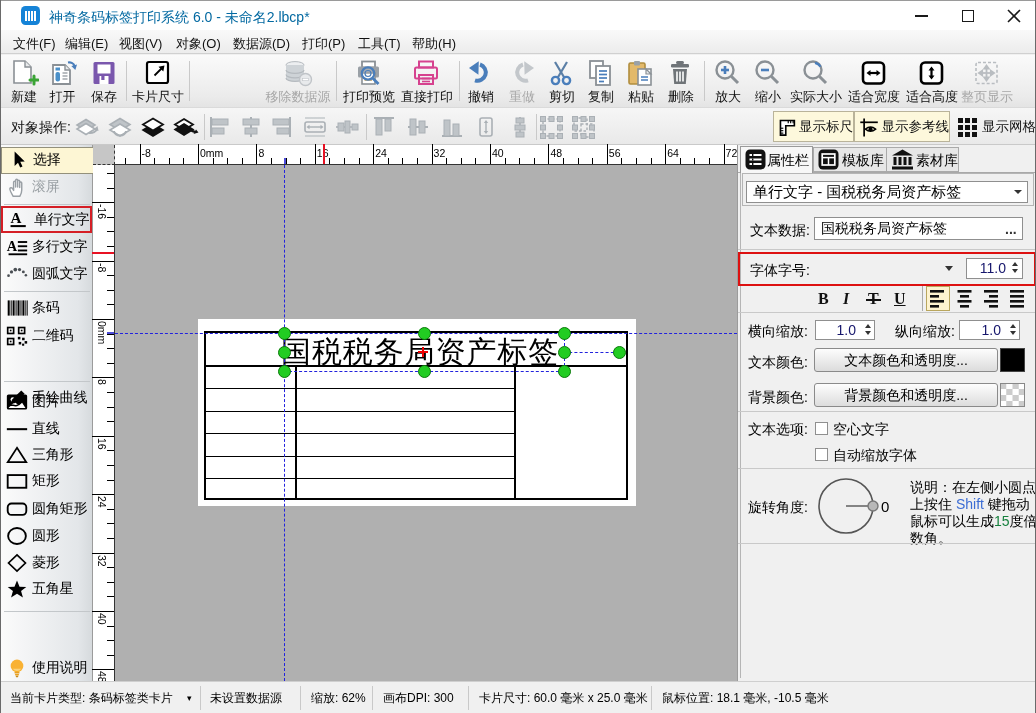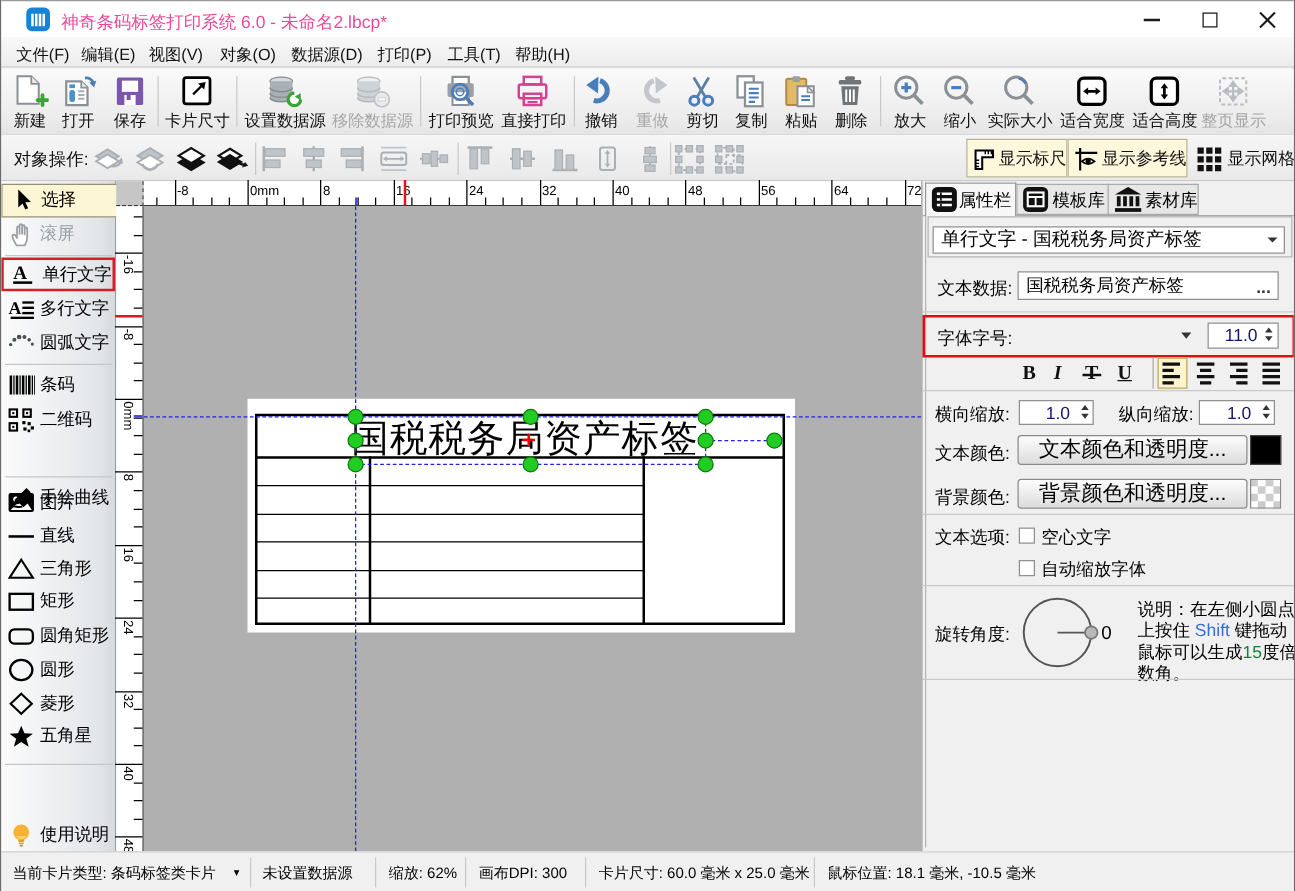--- a/index.html
+++ b/index.html
@@ -5,21 +5,21 @@
 * { margin:0; padding:0; box-sizing:border-box; }
 html,body { width:1036px; height:713px; overflow:hidden; }
 body { font-family:"Liberation Sans", sans-serif; position:relative; background:#f0f0f0;
   border-left:1px solid #6a6a6a; border-right:1px solid #6a6a6a; }
 .abs { position:absolute; }
 
 
 #titlebar { left:0; top:0; width:1036px; height:30px; background:#fff; border-top:1px solid #9a9a9a; }
 #appicon { left:20px; top:5px; width:19px; height:19px; background:#1583d7; border-radius:4.5px; }
 #appicon .bar { position:absolute; top:4.5px; width:1.8px; height:10px; background:#fff; }
-#title-text { left:48px; top:8px; font-size:14px; color:#ec4899; }
+#title-text { left:48px; top:8px; font-size:14px; color:#0369a1; }
 
 
 #menubar { left:0; top:30px; width:1036px; height:24px; background:linear-gradient(#f9f9f9,#ececec); border-bottom:1px solid #d0d0d0; }
 .menuitem { position:absolute; top:5px; font-size:13px; color:#111; }
 
 
 #toolbar1 { left:0; top:55px; width:1036px; height:52px; background:linear-gradient(#fafafa,#ebebeb 80%,#e4e4e4); }
 .tbtn { position:absolute; top:4px; text-align:center; }
 .tbtn svg { display:block; margin:0 auto; }
 .tbtn .lbl { font-size:13px; color:#111; margin-top:1px; white-space:nowrap; }
@@ -62,21 +62,21 @@
 .selh { position:absolute; height:0; border-top:1px dashed #2222dd; }
 .selv { position:absolute; width:0; border-left:1px dashed #2222dd; }
 .handle { position:absolute; width:13px; height:13px; border-radius:50%; background:#22cc22; border:1px solid #0a7a0a; }
 
 
 #rightpanel { left:736px; top:145px; width:300px; height:536px; background:#f0f0f0; border-left:1px solid #9b9b9b; }
 .rp-sep { position:absolute; left:0; width:300px; height:1px; background:#c9c9c9; }
 .rlabel { position:absolute; font-size:14px; color:#000; white-space:nowrap; }
 .wbox { position:absolute; background:#fff; border:1px solid #8f8f8f; font-size:14px; color:#000; }
 .spin { position:absolute; background:#fff; border:1px solid #8f8f8f; font-size:14px; color:#16166c; }
-.gbtn { position:absolute; background:linear-gradient(#fdfdfd,#dcdcdc); border:1px solid #8a8a8a; border-radius:3px; font-size:17px; color:#000; text-align:center; }
+.gbtn { position:absolute; background:linear-gradient(#fdfdfd,#dcdcdc); border:1px solid #8a8a8a; border-radius:3px; font-size:14px; color:#000; text-align:center; }
 #redbox { position:absolute; left:0px; top:107px; width:298px; height:34px; border:2.5px solid #dd1111; }
 .chk { position:absolute; width:13px; height:13px; background:#fff; border:1px solid #8f8f8f; }
 
 
 #statusbar { left:0; top:681px; width:1036px; height:32px; background:#f0f0f0; border-top:1px solid #cfcfcf; font-size:12px; color:#000; }
 .st { position:absolute; top:8px; white-space:nowrap; }
 .stsep { position:absolute; top:4px; width:1px; height:24px; background:#c9c9c9; }
 </style>
 </head>
 <body>
@@ -147,33 +147,20 @@
       </svg>
       <div class="lbl">保存</div>
     </div>
   <div class="tbtn" style="left:126.0px;width:62px">
       <svg width="30" height="28" viewBox="0 0 30 28">
         <rect x="4" y="3" width="21" height="21" rx="2" fill="#fff" stroke="#000" stroke-width="2.2"></rect>
         <line x1="11.5" y1="16.5" x2="19" y2="9" stroke="#000" stroke-width="1.8"></line>
         <path d="M21.5,6.5 l-6,1.2 l4.8,4.8 z" fill="#000"></path>
       </svg>
       <div class="lbl">卡片尺寸</div>
-    </div>
-  <div class="tbtn" style="left:189.0px;width:76px">
-      <svg width="30" height="28" viewBox="0 0 30 28">
-        <ellipse cx="12" cy="6" rx="9" ry="3.4" fill="#d6dade" stroke="#878d93" stroke-width="1"></ellipse>
-        <path d="M3,6 v13 a9,3.4 0 0 0 18,0 v-13" fill="#a9b0b6"></path>
-        <path d="M3,11 a9,3.4 0 0 0 18,0" fill="none" stroke="#878d93" stroke-width="1.2"></path>
-        <path d="M3,15.5 a9,3.4 0 0 0 18,0" fill="none" stroke="#878d93" stroke-width="1.2"></path>
-        <path d="M3,19 a9,3.4 0 0 0 18,0" fill="none" stroke="#878d93" stroke-width="1.2"></path>
-        <circle cx="22.5" cy="20.5" r="6" fill="#fff"></circle>
-        <path d="M22.5,15.5 a5,5 0 1 0 5,5" fill="none" stroke="#3aa435" stroke-width="2.6"></path>
-        <path d="M27.5,15.5 l0.3,6 l-5,-3.3 z" fill="#3aa435"></path>
-      </svg>
-      <div class="lbl">设置数据源</div>
     </div>
   <div class="tbtn dis" style="left:259.0px;width:76px">
       <svg width="30" height="28" viewBox="0 0 30 28">
         <ellipse cx="12" cy="6" rx="9" ry="3.4" fill="#eceef0" stroke="#b5babf" stroke-width="1"></ellipse>
         <path d="M3,6 v13 a9,3.4 0 0 0 18,0 v-13" fill="#ced3d7"></path>
         <path d="M3,11 a9,3.4 0 0 0 18,0" fill="none" stroke="#b5babf" stroke-width="1.2"></path>
         <path d="M3,15.5 a9,3.4 0 0 0 18,0" fill="none" stroke="#b5babf" stroke-width="1.2"></path>
         <path d="M3,19 a9,3.4 0 0 0 18,0" fill="none" stroke="#b5babf" stroke-width="1.2"></path>
         <circle cx="22.5" cy="20.5" r="6" fill="#e8eaec" stroke="#c0c4c8" stroke-width="1.4"></circle>
         <rect x="19.5" y="19.3" width="6" height="2.4" fill="#fff" stroke="#c0c4c8" stroke-width="0.6"></rect>

